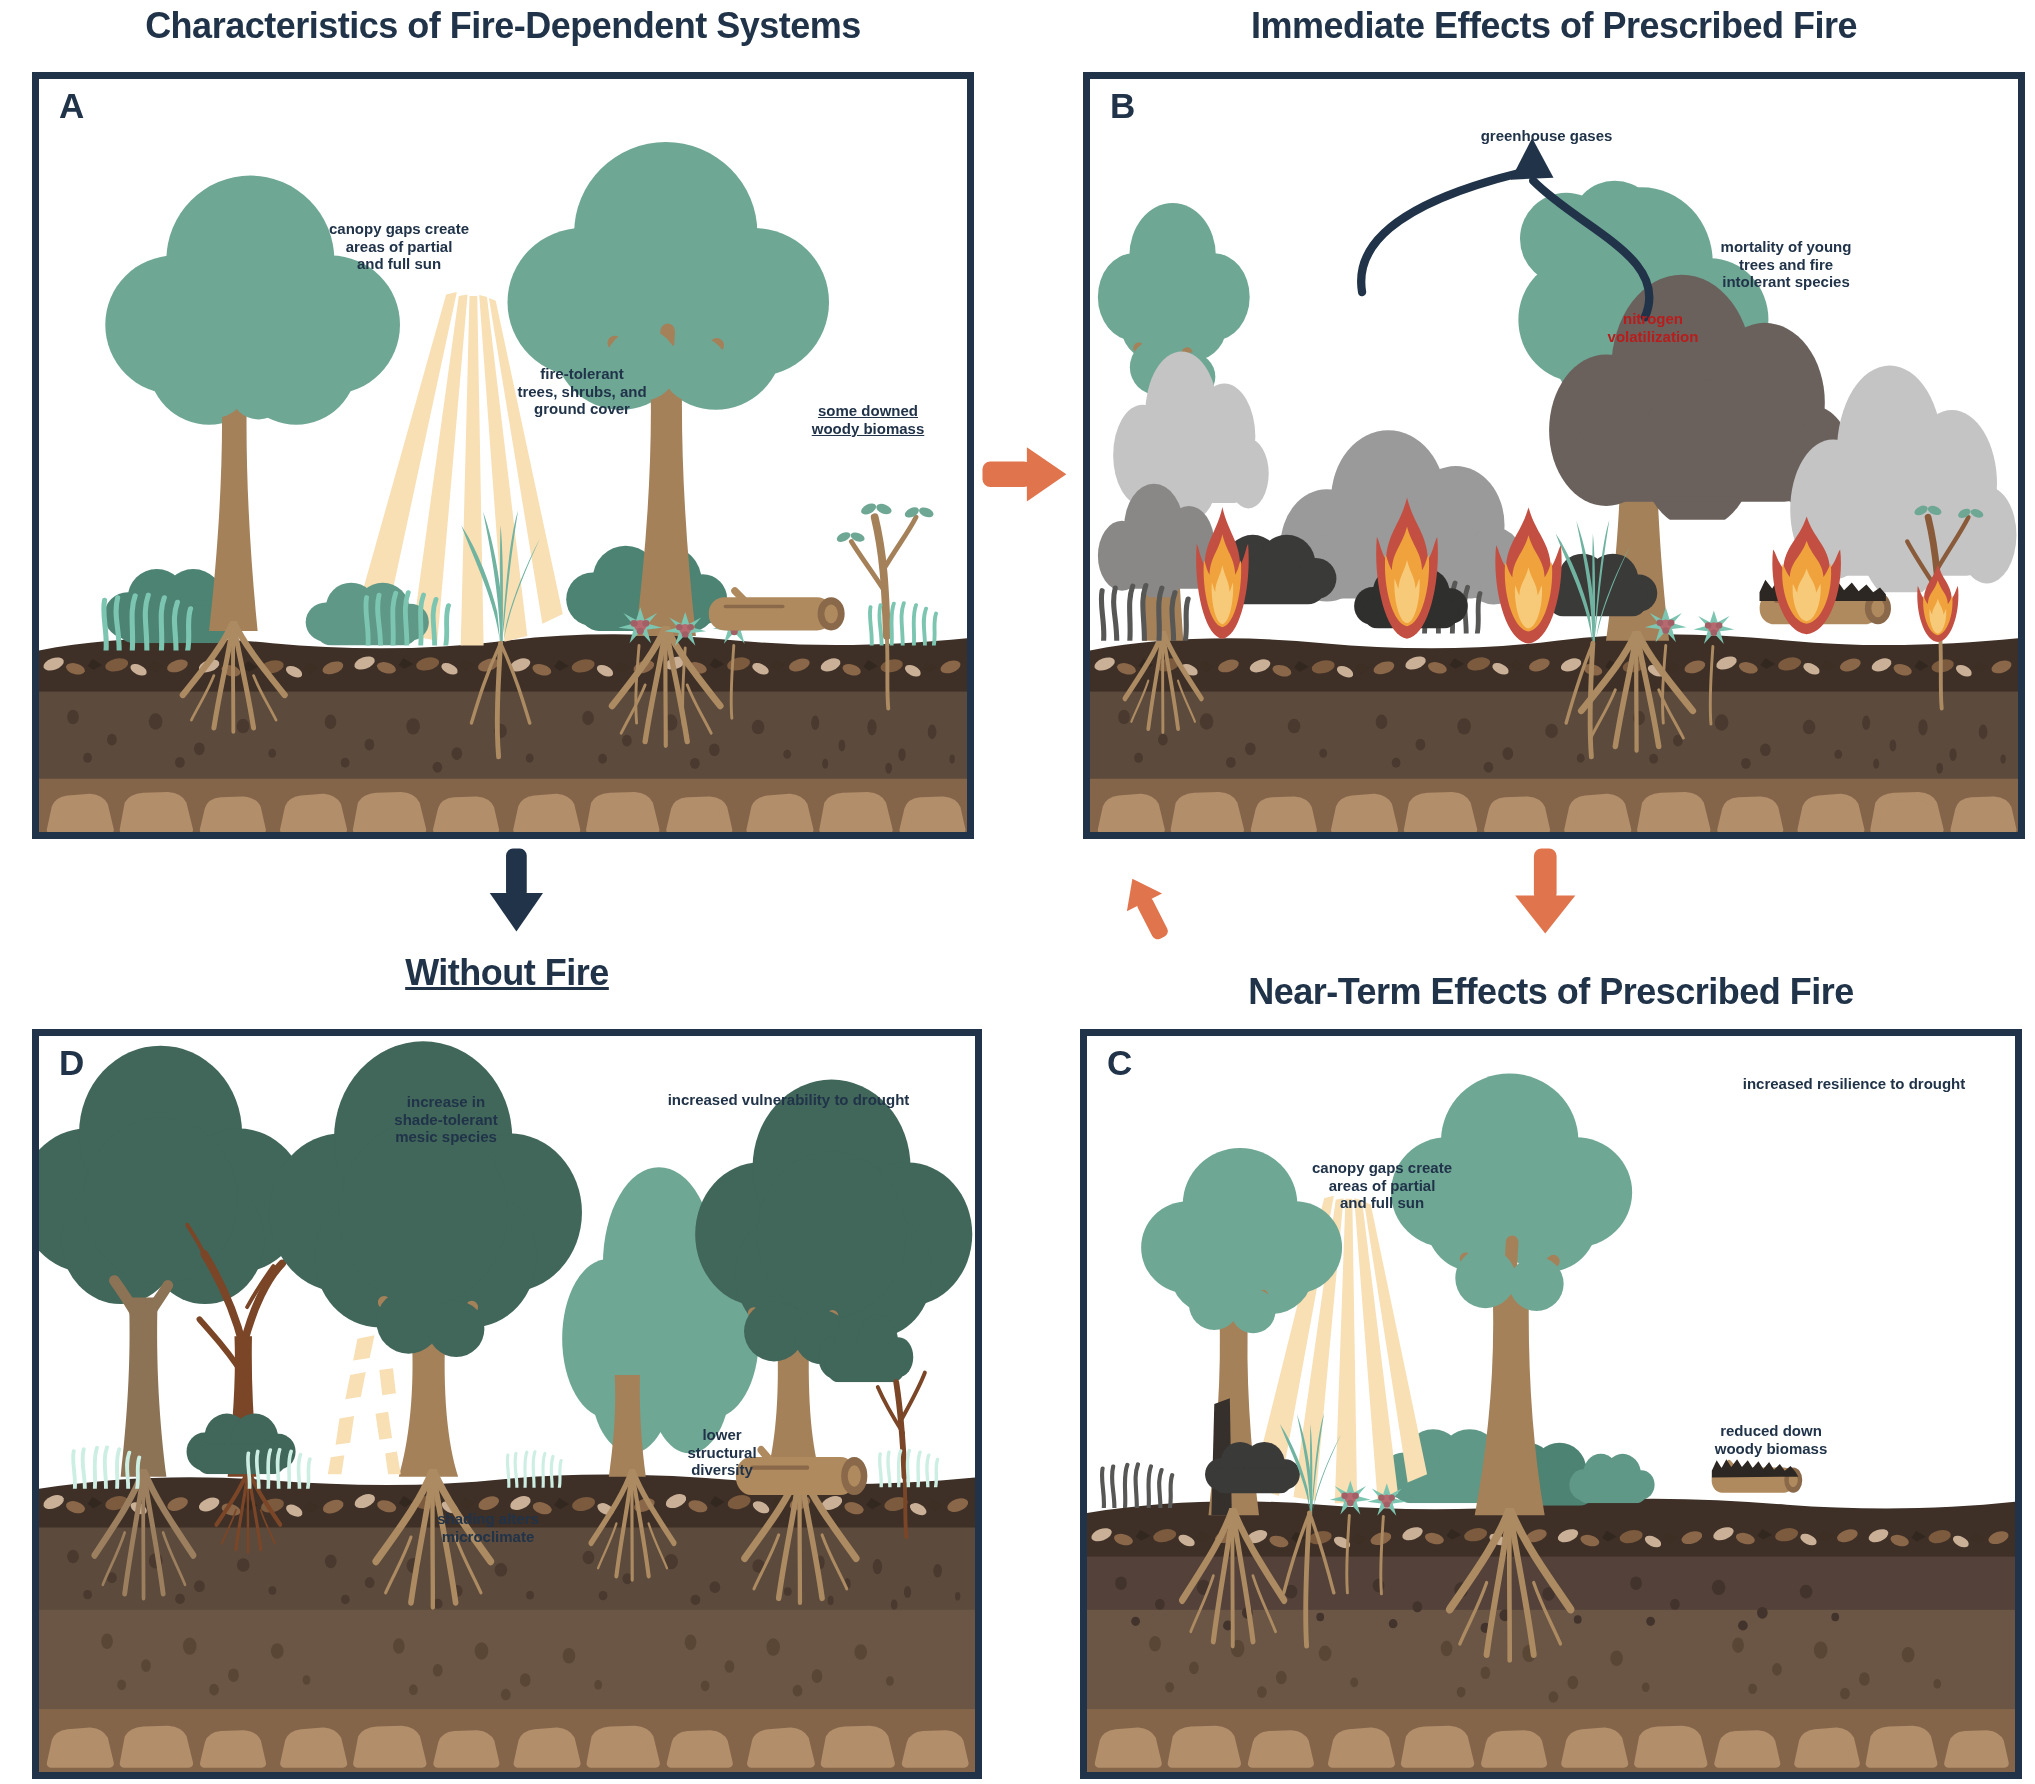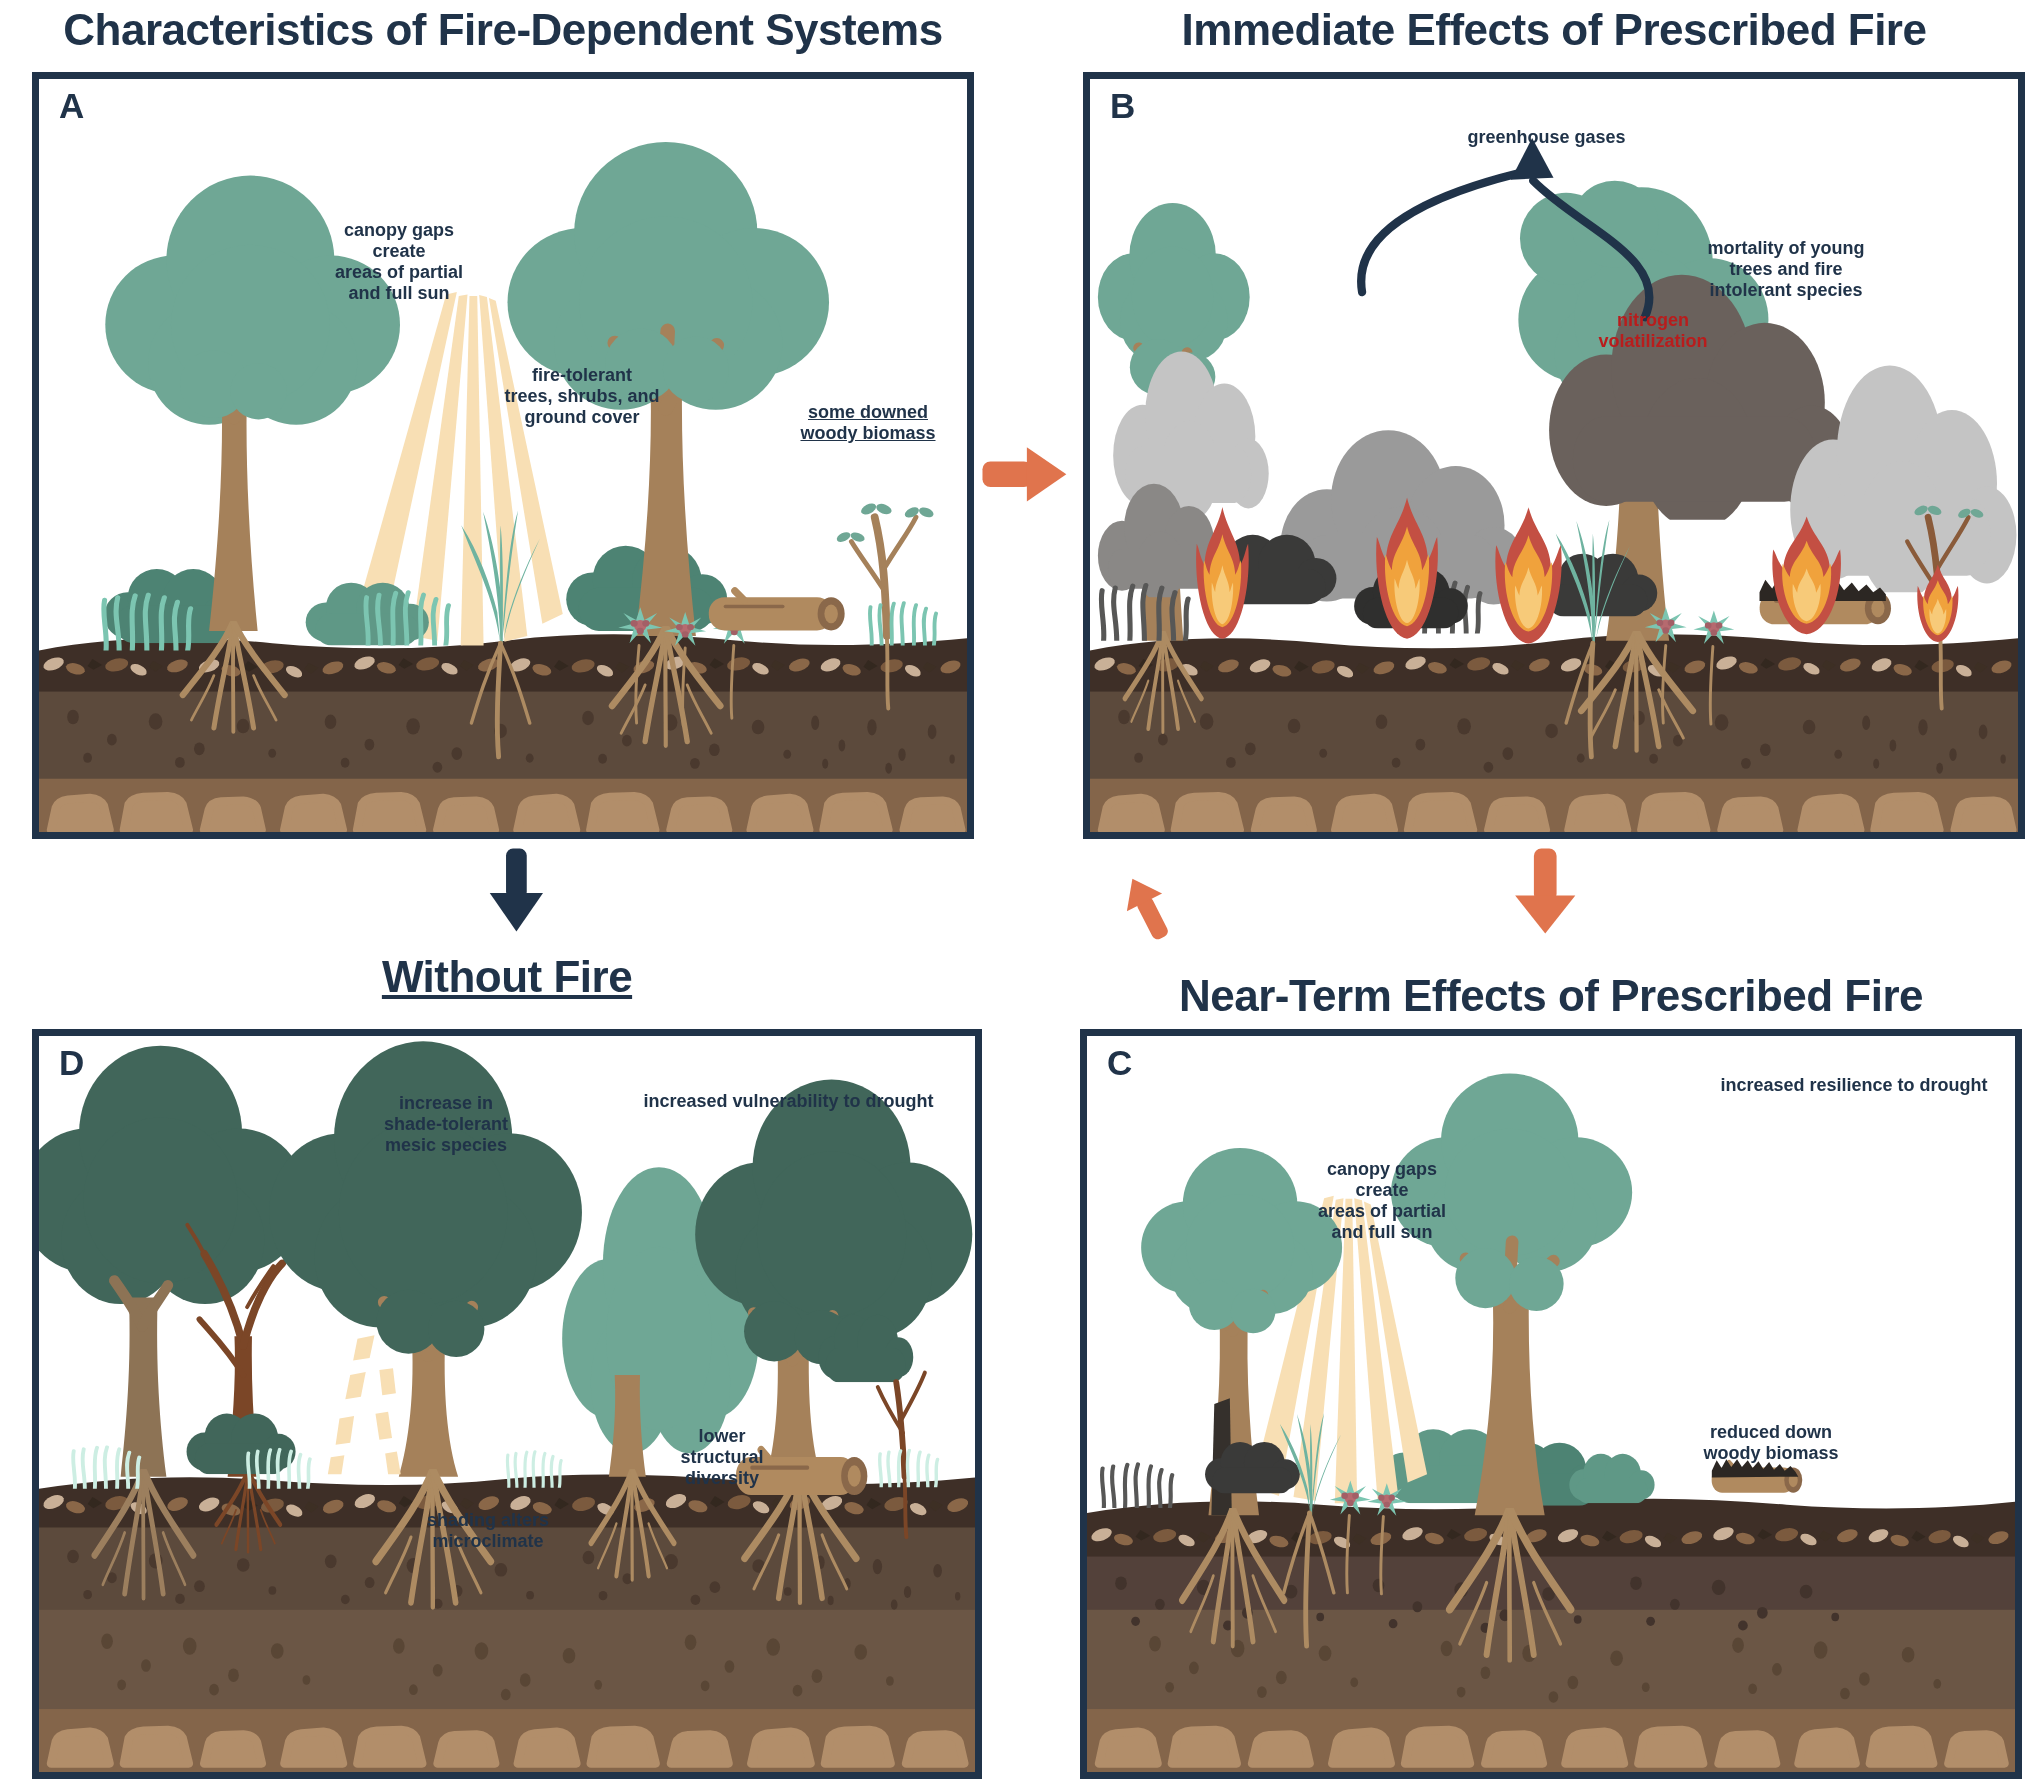--- a/index.html
+++ b/index.html
@@ -1,23 +1,23 @@
 <!DOCTYPE html>
 <html style="font-size:8px"><head>
 <meta charset="utf-8">
 <style>
   html,body{margin:0;padding:0;background:#ffffff;}
   body{width:2035px;height:1785px;position:relative;overflow:hidden;
        font-family:"Liberation Sans", sans-serif;font-weight:700;color:#203349;}
-  .sec-title{position:absolute;text-align:center;font-size:44px;font-weight:700;
+  .sec-title{position:absolute;text-align:center;font-size:36px;font-weight:700;
              letter-spacing:-0.5px;color:#203349;white-space:nowrap;}
   .panel{position:absolute;border:7.4px solid #203349;background:#ffffff;box-sizing:border-box;}
   .panel svg.scene{position:absolute;left:0;top:0;width:100%;height:100%;}
   .panel-letter{position:absolute;left:20px;top:7px;font-size:35px;font-weight:700;color:#203349;z-index:5;}
-  .label{position:absolute;font-size:18px;line-height:1.17;font-weight:700;color:#203349;
+  .label{position:absolute;font-size:15px;line-height:1.17;font-weight:700;color:#203349;
          text-align:center;white-space:pre-line;z-index:6;}
   .label--white{color:#b91c1c;}
   #flow-arrows{position:absolute;left:0;top:0;width:2035px;height:1785px;pointer-events:none;}
   .defs-holder{position:absolute;width:0;height:0;overflow:hidden;}
 </style>
 </head>
 <body>
 
 <svg class="defs-holder" aria-hidden="true">
   <defs>

